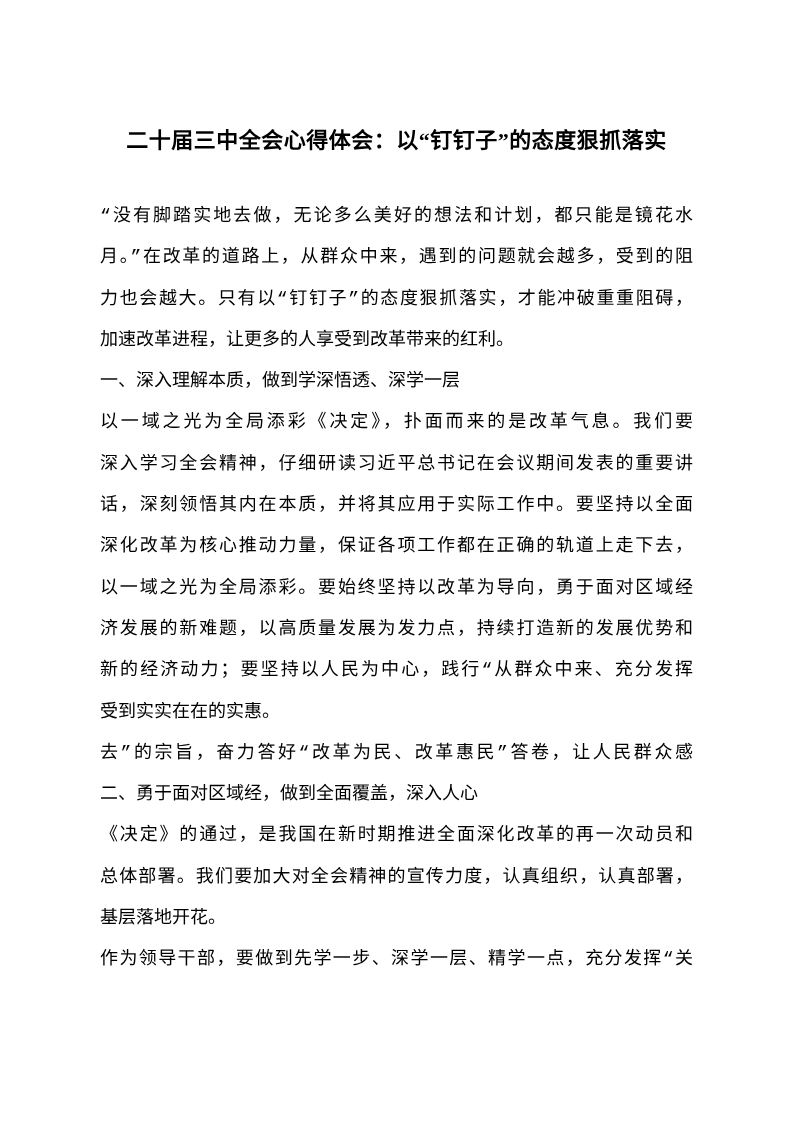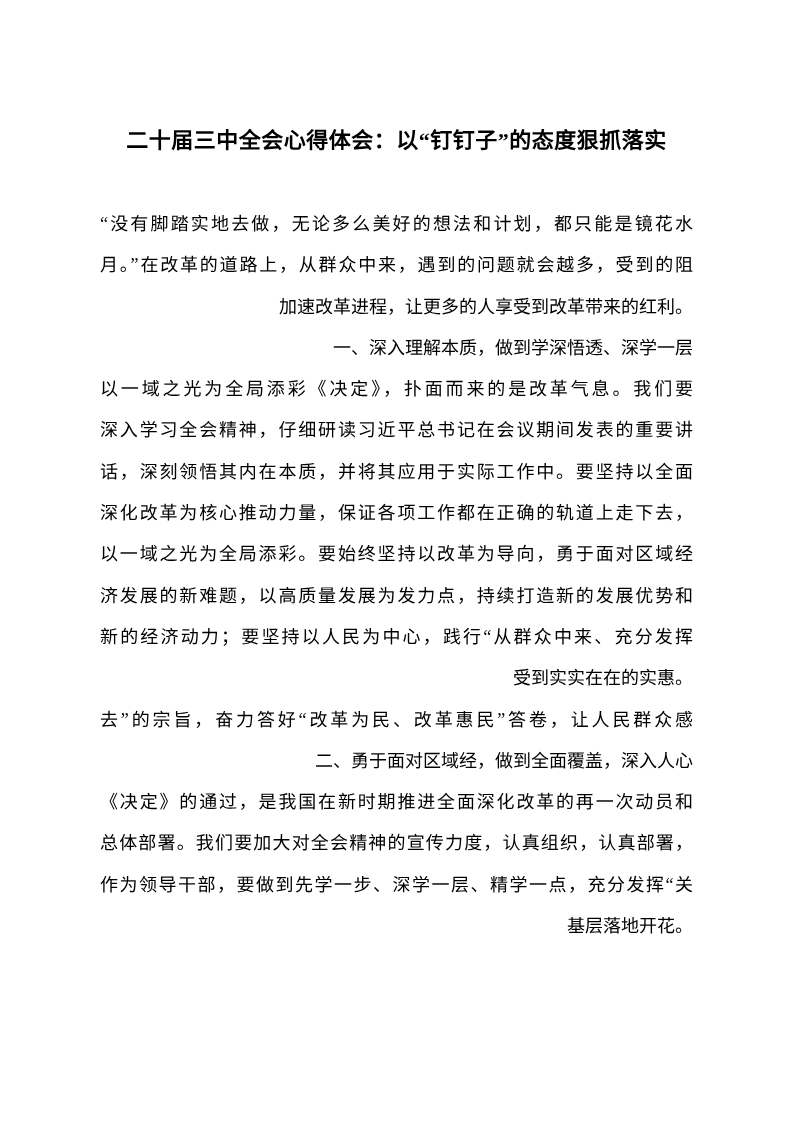--- a/index.html
+++ b/index.html
@@ -24,57 +24,59 @@
     margin: 0;
     text-align: center;
     font-size: 22px;
     font-weight: bold;
     line-height: 34px;
     letter-spacing: 0.5px;
     white-space: nowrap;
   }
   .body-text {
     position: absolute;
-    top: 204px;
+    top: 196px;
     left: 100px;
     width: 593px;
+    font-family: Liberation Mono, monospace;
   }
   .line {
     height: 41.3px;
     line-height: 41.3px;
     font-size: 18px;
-    text-align: right;
+    text-align: left;
     white-space: nowrap;
     overflow: visible;
   }
   .line.j {
     white-space: normal;
     text-align: justify;
     text-align-last: justify;
     text-justify: inter-ideograph;
   }
 </style>
 </head>
 <body>
 
 <div class="page">
   <h1 class="title">二十届三中全会心得体会：以“钉钉子”的态度狠抓落实</h1>
   <div class="body-text">
     <div class="line j">“没有脚踏实地去做，无论多么美好的想法和计划，都只能是镜花水</div>
     <div class="line j">月。”在改革的道路上，从群众中来，遇到的问题就会越多，受到的阻</div>
+    <div class="line j">力也会越大。只有以“钉钉子”的态度狠抓落实，才能冲破重重阻碍，</div>
     <div class="line">加速改革进程，让更多的人享受到改革带来的红利。</div>
     <div class="line">一、深入理解本质，做到学深悟透、深学一层</div>
     <div class="line j">以一域之光为全局添彩《决定》，扑面而来的是改革气息。我们要</div>
     <div class="line j">深入学习全会精神，仔细研读习近平总书记在会议期间发表的重要讲</div>
     <div class="line j">话，深刻领悟其内在本质，并将其应用于实际工作中。要坚持以全面</div>
     <div class="line j">深化改革为核心推动力量，保证各项工作都在正确的轨道上走下去，</div>
     <div class="line j">以一域之光为全局添彩。要始终坚持以改革为导向，勇于面对区域经</div>
     <div class="line j">济发展的新难题，以高质量发展为发力点，持续打造新的发展优势和</div>
     <div class="line j">新的经济动力；要坚持以人民为中心，践行“从群众中来、充分发挥</div>
     <div class="line">受到实实在在的实惠。</div>
     <div class="line j">去”的宗旨，奋力答好“改革为民、改革惠民”答卷，让人民群众感</div>
     <div class="line">二、勇于面对区域经，做到全面覆盖，深入人心</div>
     <div class="line j">《决定》的通过，是我国在新时期推进全面深化改革的再一次动员和</div>
     <div class="line j">总体部署。我们要加大对全会精神的宣传力度，认真组织，认真部署，</div>
+    <div class="line">基层落地开花。</div>
     <div class="line j">作为领导干部，要做到先学一步、深学一层、精学一点，充分发挥“关</div>
-    <div class="line">基层落地开花。</div>
   </div>
 </div>
 
 </body></html>

